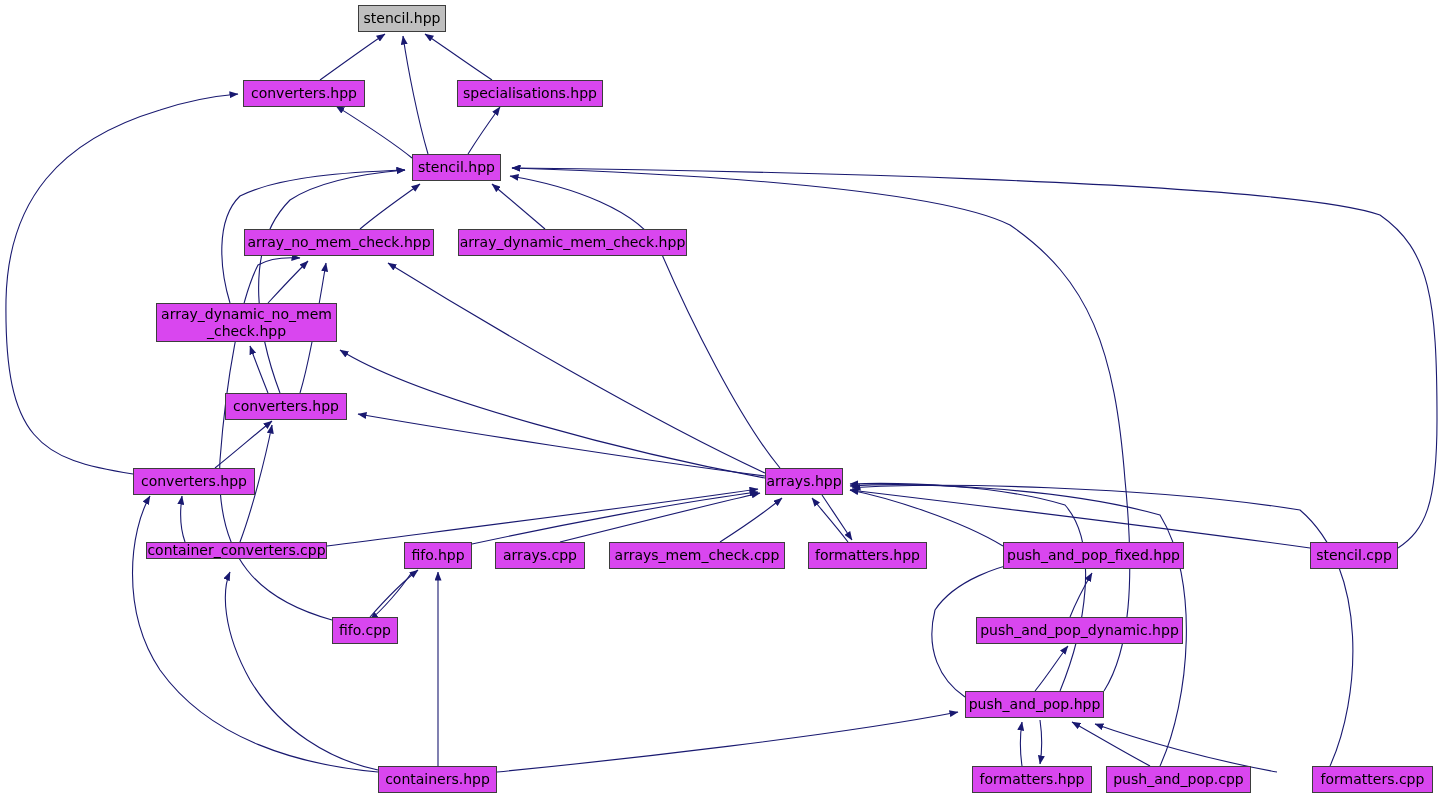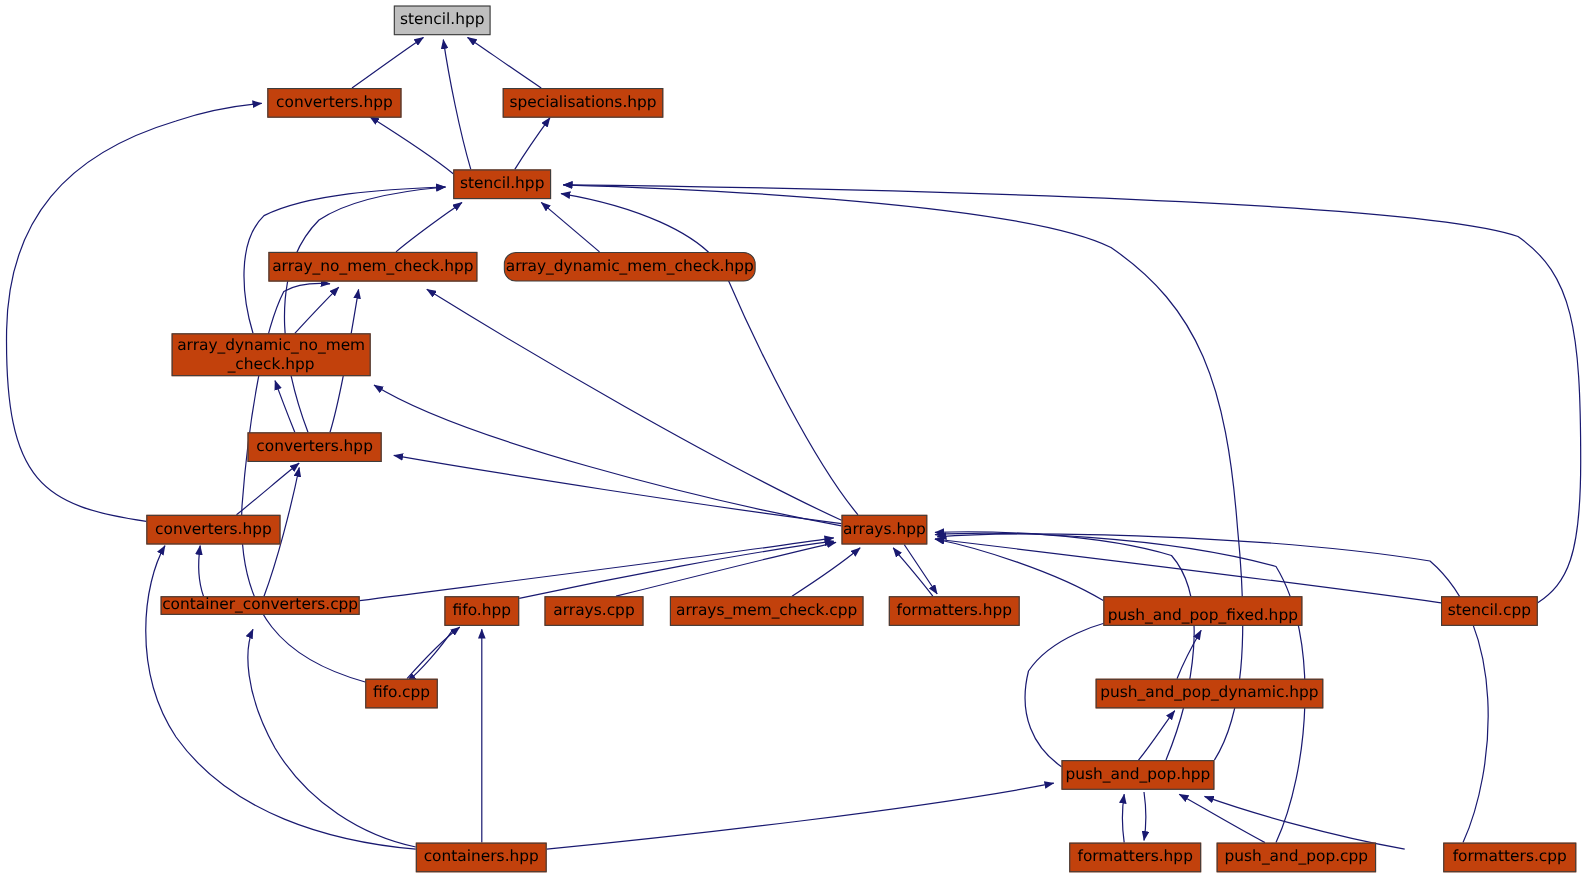--- a/index.html
+++ b/index.html
@@ -19,21 +19,21 @@
     position: absolute;
     left: 0;
     top: 0;
     width: 1443px;
     height: 799px;
   }
   .node {
     position: absolute;
     box-sizing: border-box;
     border: 1px solid #404040;
-    background: #c2410c;
+    background: #d946ef;
     color: #000000;
     font-size: 14px;
     line-height: 1.15;
     text-align: center;
     display: flex;
     align-items: center;
     justify-content: center;
     white-space: pre;
     z-index: 5;
   }
@@ -109,34 +109,34 @@
         <path d="M 1150 766 C 1120 750 1090 732 1072 722" marker-end="url(#arrowhead)" stroke="#191970" fill="none"></path>
         <path d="M 1277 772 C 1210 760 1140 740 1095 724" marker-end="url(#arrowhead)" stroke="#191970" fill="none"></path>
       </g>
   </svg>
   <div id="node-layer">
       <div class="node thick root" style="left: 358px; top: 5px; width: 88px; height: 27px;"><span class="node-label">stencil.hpp</span></div>
       <div class="node thick" style="left: 243px; top: 80px; width: 122px; height: 27px;"><span class="node-label">converters.hpp</span></div>
       <div class="node thick" style="left: 457px; top: 80px; width: 146px; height: 27px;"><span class="node-label">specialisations.hpp</span></div>
       <div class="node thick" style="left: 412px; top: 154px; width: 89px; height: 27px;"><span class="node-label">stencil.hpp</span></div>
       <div class="node thick" style="left: 244px; top: 229px; width: 190px; height: 27px;"><span class="node-label">array_no_mem_check.hpp</span></div>
-      <div class="node thick" style="left: 458px; top: 229px; width: 229px; height: 27px; border-radius: 11px;"><span class="node-label">array_dynamic_mem_check.hpp</span></div>
+      <div class="node thick" style="left: 458px; top: 229px; width: 229px; height: 27px;"><span class="node-label">array_dynamic_mem_check.hpp</span></div>
       <div class="node thick" style="left: 156px; top: 303px; width: 181px; height: 39px;"><span class="node-label">array_dynamic_no_mem
 _check.hpp</span></div>
       <div class="node thick" style="left: 225px; top: 393px; width: 122px; height: 27px;"><span class="node-label">converters.hpp</span></div>
       <div class="node thick" style="left: 133px; top: 468px; width: 122px; height: 27px;"><span class="node-label">converters.hpp</span></div>
       <div class="node thick" style="left: 765px; top: 468px; width: 78px; height: 27px;"><span class="node-label">arrays.hpp</span></div>
       <div class="node thick" style="left: 146px; top: 542px; width: 181px; height: 17px;"><span class="node-label">container_converters.cpp</span></div>
       <div class="node thick" style="left: 404px; top: 542px; width: 68px; height: 27px;"><span class="node-label">fifo.hpp</span></div>
       <div class="node thick" style="left: 495px; top: 542px; width: 90px; height: 27px;"><span class="node-label">arrays.cpp</span></div>
       <div class="node thick" style="left: 609px; top: 542px; width: 176px; height: 27px;"><span class="node-label">arrays_mem_check.cpp</span></div>
       <div class="node thick" style="left: 808px; top: 542px; width: 119px; height: 27px;"><span class="node-label">formatters.hpp</span></div>
-      <div class="node thick" style="left: 1003px; top: 542px; width: 181px; height: 27px; align-items: flex-end;"><span class="node-label">push_and_pop_fixed.hpp</span></div>
+      <div class="node thick" style="left: 1003px; top: 542px; width: 181px; height: 27px;"><span class="node-label">push_and_pop_fixed.hpp</span></div>
       <div class="node thick" style="left: 1310px; top: 542px; width: 88px; height: 27px;"><span class="node-label">stencil.cpp</span></div>
       <div class="node thick" style="left: 332px; top: 617px; width: 66px; height: 27px;"><span class="node-label">fifo.cpp</span></div>
-      <div class="node thick" style="left: 976px; top: 617px; width: 207px; height: 27px; margin-left: 20px;"><span class="node-label">push_and_pop_dynamic.hpp</span></div>
+      <div class="node thick" style="left: 976px; top: 617px; width: 207px; height: 27px;"><span class="node-label">push_and_pop_dynamic.hpp</span></div>
       <div class="node thick" style="left: 965px; top: 691px; width: 139px; height: 27px;"><span class="node-label">push_and_pop.hpp</span></div>
       <div class="node thick" style="left: 378px; top: 766px; width: 119px; height: 27px;"><span class="node-label">containers.hpp</span></div>
       <div class="node thick" style="left: 972px; top: 766px; width: 120px; height: 27px;"><span class="node-label">formatters.hpp</span></div>
       <div class="node thick" style="left: 1106px; top: 766px; width: 145px; height: 27px;"><span class="node-label">push_and_pop.cpp</span></div>
       <div class="node thick" style="left: 1277px; top: 766px; width: 121px; height: 27px; margin-left: 35px;"><span class="node-label">formatters.cpp</span></div>
     </div>
 </div>
 
 </body></html>

